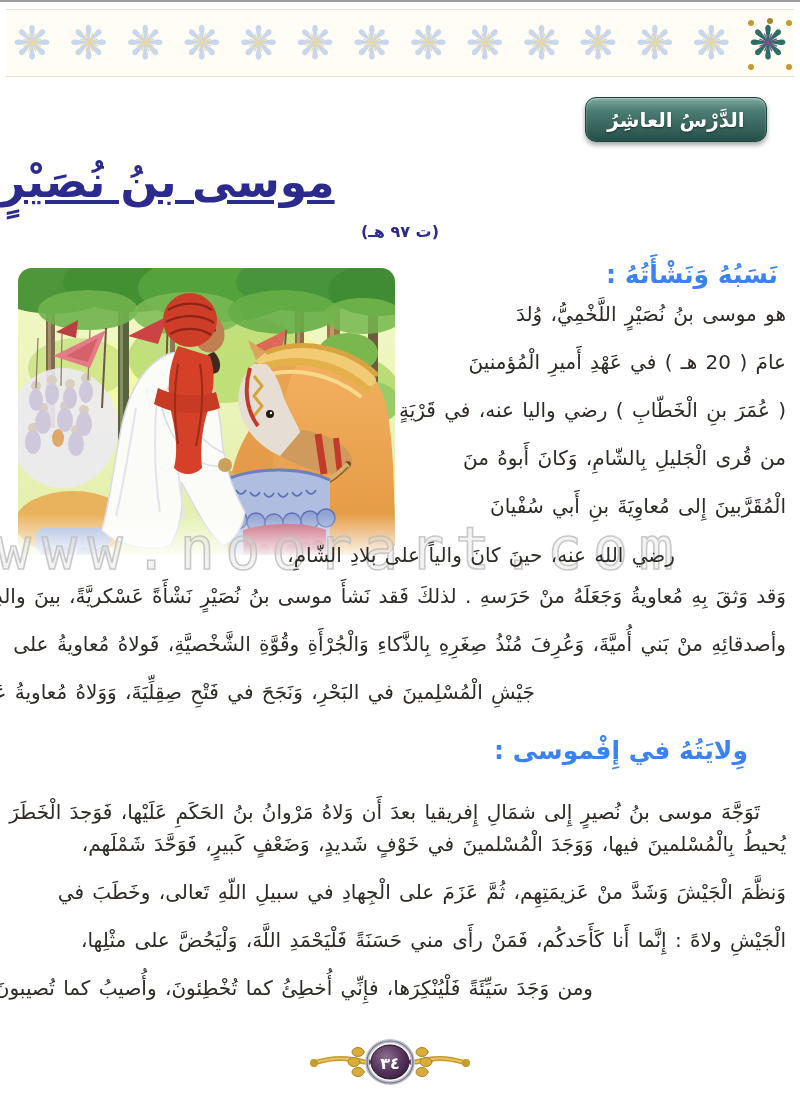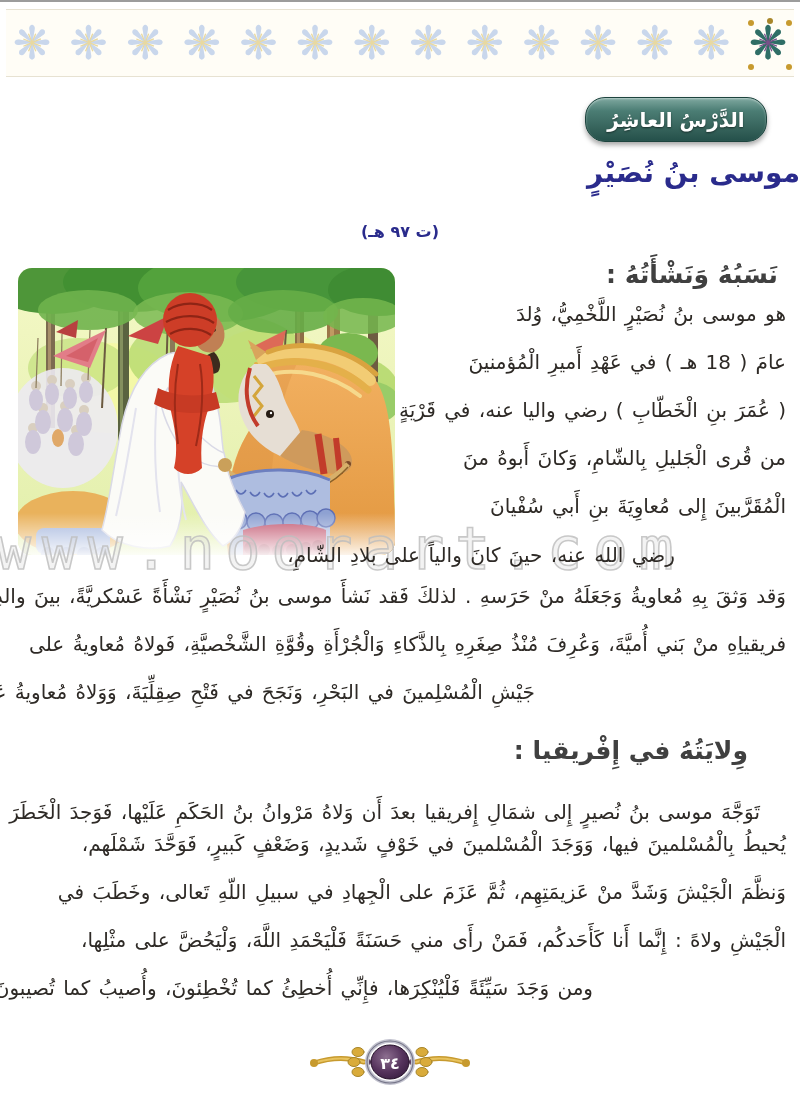--- a/index.html
+++ b/index.html
@@ -15,33 +15,33 @@
   .motif::before{content:"❋";position:absolute;left:0;top:0;width:100%;height:100%;
         font-size:46px;line-height:58px;text-align:center;color:#c9d7ec;}
   .motif::after{content:"✳";position:absolute;left:50%;top:50%;
         transform:translate(-50%,-50%) rotate(22deg);font-size:26px;color:#e9d9a0;}
   .motif--color::before{color:#2f6e66;}
   .motif--color::after{color:#7a4f8a;}
   .motif--color .gold-dot{position:absolute;left:6px;top:6px;width:6px;height:6px;border-radius:50%;
         background:#c79a2e;box-shadow:38px 0 0 #c79a2e,0 44px 0 #c79a2e,38px 44px 0 #c79a2e,19px -2px 0 #a8862a;}
 
   
-  .badge{position:absolute;left:585px;top:97px;width:180px;height:43px;border-radius:20px;
+  .badge{position:absolute;left:585px;top:97px;width:180px;height:43px;border-radius:11px;
         background:linear-gradient(180deg,#7fa8a0 0%,#4b7d74 30%,#35625a 72%,#24504a 100%);
         border:1px solid #1d443e;box-shadow:0 3px 5px rgba(0,0,0,.35), inset 0 1px 2px rgba(255,255,255,.45);
         display:flex;align-items:center;justify-content:center;}
   .badge span{color:#ffffff;font-size:20px;font-weight:bold;direction:rtl;
         text-shadow:0 1px 2px rgba(0,0,0,.5);}
 
   
-  .title{position:absolute;top:156px;left:0;width:100%;text-align:right;direction:rtl;
-        color:#2a2b8c;font-size:28px;font-weight:bold;}
+  .title{position:absolute;top:156px;left:0;width:100%;text-align:left;direction:rtl;
+        color:#2a2b8c;font-size:44px;font-weight:bold;text-decoration:underline;}
   .subtitle{position:absolute;top:222px;left:0;width:100%;text-align:center;direction:rtl;
         color:#2a2b8c;font-size:16px;font-weight:bold;}
-  .sec-heading{position:absolute;direction:rtl;color:#404040;font-size:25px;font-weight:bold;white-space:nowrap;}
+  .sec-heading{position:absolute;direction:rtl;color:#3b82f6;font-size:25px;font-weight:bold;white-space:nowrap;}
   #heading1{top:260px;right:22px;}
   #heading2{top:736px;right:52px;}
 
   
   .line{position:absolute;direction:rtl;color:#2e2a26;font-size:20px;white-space:nowrap;
         word-spacing:2px;z-index:3;}
   .col-line{right:14px;text-align:right;}
   .full-line{right:14px;}
 
   
@@ -265,33 +265,33 @@
       <path d="M160,78 C150,98 148,124 154,148 C158,166 160,184 156,200 C164,208 176,208 184,200
                C182,180 184,160 190,142 C196,124 198,104 192,88 Z" fill="#d54128"></path>
       <path d="M140,120 C156,128 180,130 198,124 L202,140 C182,148 154,146 136,136 Z" fill="#c73a24"></path>
       <path d="M160,96 C156,120 156,150 160,176 M182,96 C186,120 184,150 178,178" fill="none" stroke="#9e2a18" stroke-width="2"></path>
 
       <rect x="0" y="245" width="377" height="42" fill="url(#fade)"></rect>
     </g>
   </svg>
 
   <div class="line col-line" style="top:302px">هو موسى بنُ نُصَيْرٍ اللَّخْمِيُّ، وُلدَ</div>
-  <div class="line col-line" style="top:350px">عامَ ( 18 هـ ) في عَهْدِ أَميرِ الْمُؤمنينَ</div>
+  <div class="line col-line" style="top:350px">عامَ ( 20 هـ ) في عَهْدِ أَميرِ الْمُؤمنينَ</div>
   <div class="line col-line" style="top:398px">( عُمَرَ بنِ الْخَطّابِ ) رضي واليا عنه، في قَرْيَةٍ</div>
   <div class="line col-line" style="top:446px">من قُرى الْجَليلِ بِالشّامِ، وَكانَ أَبوهُ منَ</div>
   <div class="line" style="top:543px;right:125px">رضي الله عنه، حينَ كانَ والياً على بلادِ الشّامِ،</div>
   <div class="line col-line" style="top:494px">الْمُقَرَّبينَ إِلى مُعاوِيَةَ بنِ أَبي سُفْيانَ</div>
 
   <div class="watermark">www.noorart.com</div>
 
   <div class="line full-line" style="top:584px">وَقد وَثقَ بِهِ مُعاويةُ وَجَعَلَهُ منْ حَرَسهِ . لذلكَ فَقد نَشأَ موسى بنُ نُصَيْرٍ نَشْأَةً عَسْكريَّةً، بينَ والدِهِ</div>
-  <div class="line full-line" style="top:632px">فريقياِهِ منْ بَني أُميَّةَ، وَعُرِفَ مُنْذُ صِغَرِهِ بِالذَّكاءِ وَالْجُرْأَةِ وقُوَّةِ الشَّخْصيَّةِ، فَولاهُ مُعاويةُ على</div>
+  <div class="line full-line" style="top:632px">وأصدقائِهِ منْ بَني أُميَّةَ، وَعُرِفَ مُنْذُ صِغَرِهِ بِالذَّكاءِ وَالْجُرْأَةِ وقُوَّةِ الشَّخْصيَّةِ، فَولاهُ مُعاويةُ على</div>
   <div class="line" style="top:680px;right:265px">جَيْشِ الْمُسْلِمينَ في البَحْرِ، وَنَجَحَ في فَتْحِ صِقِلِّيَةَ، وَوَلاهُ مُعاويةُ عَلَيْها .</div>
 
-  <div class="sec-heading" id="heading2">وِلايَتُهُ في إِفْريقيا :</div>
+  <div class="sec-heading" id="heading2">وِلايَتُهُ في إِفْموسى :</div>
 
   <div class="line" style="top:800px;right:40px">تَوَجَّهَ موسى بنُ نُصيرٍ إِلى شمَالِ إِفريقيا بعدَ أَن وَلاهُ مَرْوانُ بنُ الحَكَمِ عَلَيْها، فَوَجدَ الْخَطَرَ</div>
   <div class="line full-line" style="top:832px">يُحيطُ بِالْمُسْلمينَ فيها، وَوَجَدَ الْمُسْلمينَ في خَوْفٍ شَديدٍ، وَضَعْفٍ كَبيرٍ، فَوَحَّدَ شَمْلَهم،</div>
   <div class="line full-line" style="top:880px">وَنظَّمَ الْجَيْشَ وَشَدَّ منْ عَزيمَتِهِم، ثُمَّ عَزَمَ على الْجِهادِ في سبيلِ اللّهِ تَعالى، وخَطَبَ في</div>
   <div class="line full-line" style="top:928px">الْجَيْشِ ولاهً : إِنَّما أَنا كَأَحَدكُم، فَمَنْ رأَى مني حَسَنَةً فَلْيَحْمَدِ اللَّهَ، وَلْيَحُضَّ على مثْلِها،</div>
   <div class="line" style="top:976px;right:207px">ومن وَجَدَ سَيِّئَةً فَلْيُنْكِرَها، فإِنِّي أُخطِئُ كما تُخْطِئونَ، وأُصيبُ كما تُصيبونَ .</div>
 
   <svg class="footer-orn" viewBox="0 0 168 50" xmlns="http://www.w3.org/2000/svg">
     <defs>
       <radialGradient id="purp" cx="40%" cy="35%" r="80%">

